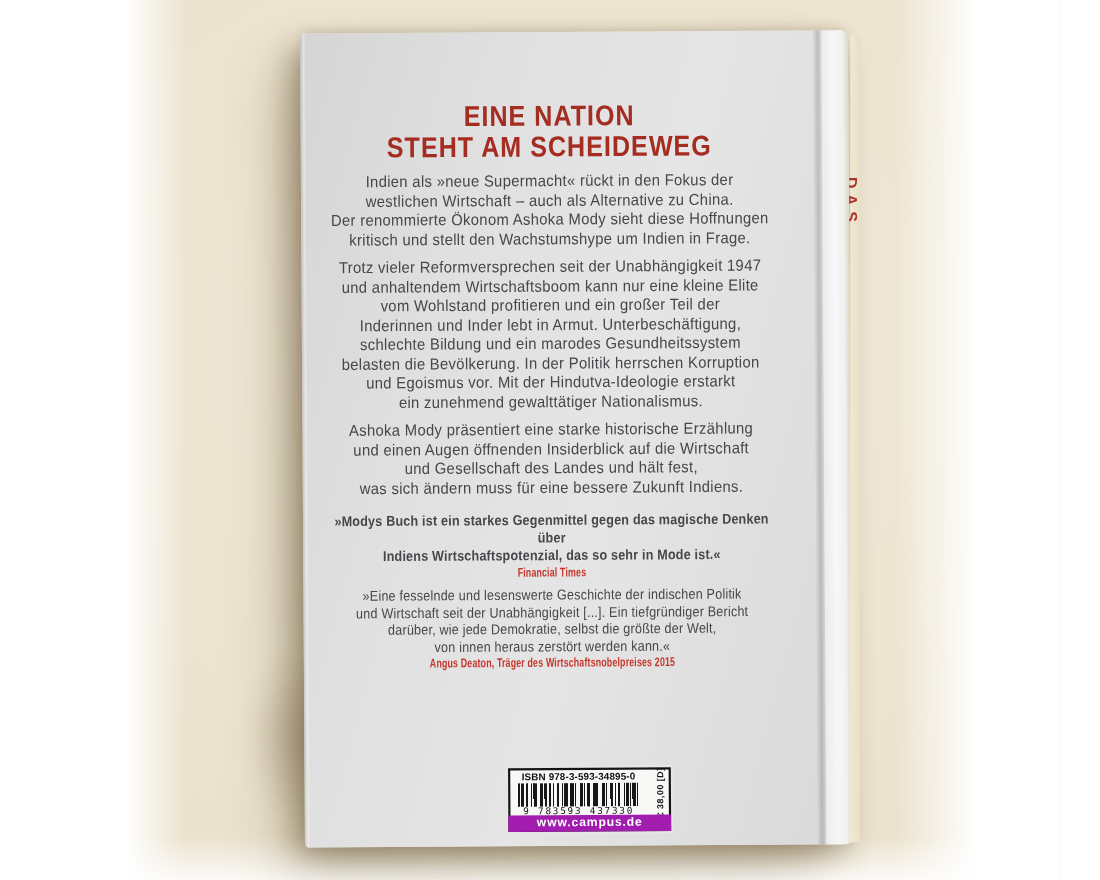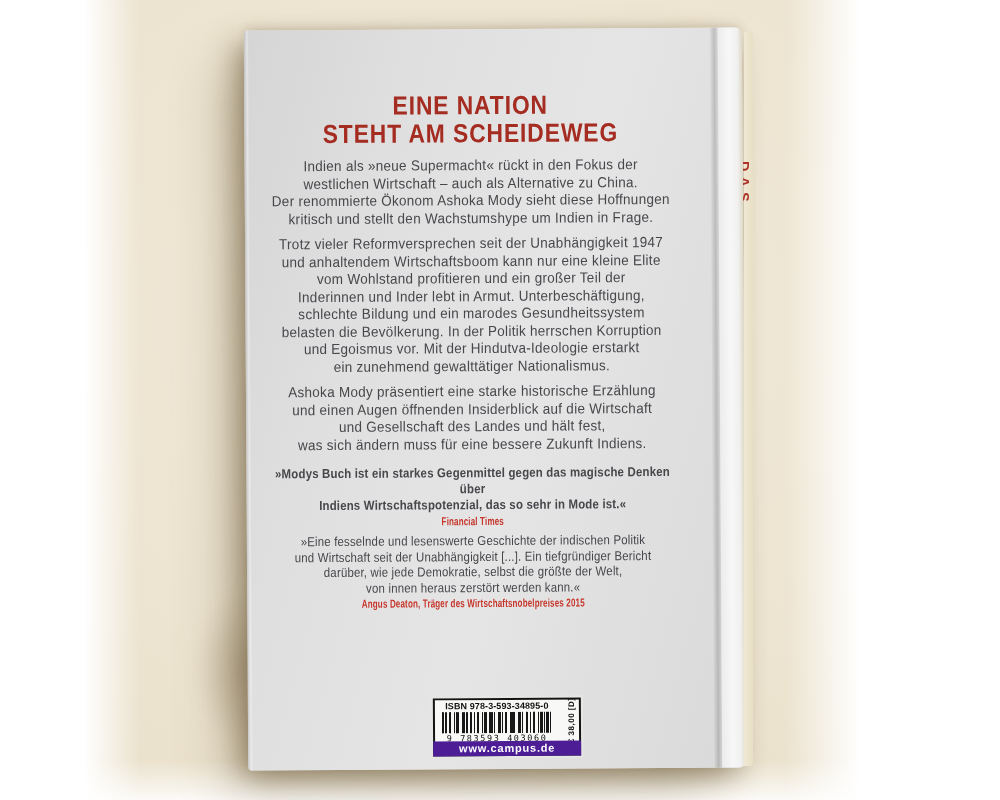--- a/index.html
+++ b/index.html
@@ -5,20 +5,21 @@
   html,body{margin:0;padding:0;background:#fff;}
   *{box-sizing:border-box;}
   .scene{
     position:relative;width:935px;height:800px;overflow:hidden;
     font-family:"Liberation Sans",sans-serif;
     background:
       linear-gradient(90deg,#ffffff 0%,#ffffff 9%,rgba(255,255,255,0) 15%),
       linear-gradient(-90deg,#ffffff 0%,#ffffff 8%,rgba(255,255,255,0) 16%),
       linear-gradient(0deg,rgba(255,255,255,0.85) 0%,rgba(255,255,255,0) 5%),
       radial-gradient(120% 100% at 55% 40%, #f1ead9 0%, #ece3cf 55%, #e7dcc4 100%);
+    margin-left: 29px;
   }
   
   .floor-shadow{
     position:absolute;left:160px;top:560px;width:140px;height:220px;
     background:radial-gradient(50% 50% at 60% 50%, rgba(110,90,55,0.30), rgba(110,90,55,0) 70%);
     filter:blur(8px);
   }
   .book{
     position:absolute;left:246px;top:29px;width:498px;height:740px;
     border-radius:4px 7px 7px 4px;
@@ -63,21 +64,21 @@
   .bars{position:absolute;left:7px;top:12px;width:110px;height:21px;
     background:
       repeating-linear-gradient(90deg,#171717 0 1px,rgba(0,0,0,0) 1px 4px),
       repeating-linear-gradient(90deg,#171717 0 2px,rgba(0,0,0,0) 2px 7px),
       repeating-linear-gradient(90deg,rgba(0,0,0,0) 0 3px,#171717 3px 4px,rgba(0,0,0,0) 4px 11px);}
   .digits{position:absolute;left:0px;top:33px;width:124px;text-align:center;
     font-family:"DejaVu Sans Mono",monospace;font-size:8.5px;color:#111;letter-spacing:1.6px;white-space:nowrap;}
   .price{position:absolute;right:1px;top:0px;height:42px;width:14px;display:flex;align-items:center;justify-content:center;}
   .price span{writing-mode:vertical-rl;transform:rotate(180deg);font-size:8px;font-weight:700;color:#111;
     letter-spacing:0.5px;white-space:nowrap;}
-  .campus{position:absolute;left:-2px;right:-2px;bottom:-2px;height:15px;background:#4c1d95;
+  .campus{position:absolute;left:-2px;right:-2px;bottom:-2px;height:15px;background:#a21caf;
     color:#fff;font-size:11px;font-weight:700;letter-spacing:0.8px;text-align:center;line-height:15px;}
 </style>
 </head>
 <body>
 
 <div class="scene">
   <div class="floor-shadow"></div>
 
   <div class="book">
     <div class="book-edge-left"></div>
@@ -109,21 +110,21 @@
       <p class="quote regular">»Eine fesselnde und lesenswerte Geschichte der indischen Politik
 und Wirtschaft seit der Unabhängigkeit [...]. Ein tiefgründiger Bericht
 darüber, wie jede Demokratie, selbst die größte der Welt,
 von innen heraus zerstört werden kann.«</p>
       <p class="attribution">Angus Deaton, Träger des Wirtschaftsnobelpreises 2015</p>
     </div>
 
     <div class="label">
       <div class="isbn-line">ISBN 978-3-593-34895-0</div>
       <div class="bars"></div>
-      <div class="digits">9 783593 403060</div>
+      <div class="digits">9 783593 437330</div>
       <div class="price">
         <span>€ 38,00 [D]</span>
       </div>
       <div class="campus">www.campus.de</div>
     </div>
   </div>
 
   <div class="page-edge"></div>
   <div class="spine-sliver">
     <span>DAS</span>

